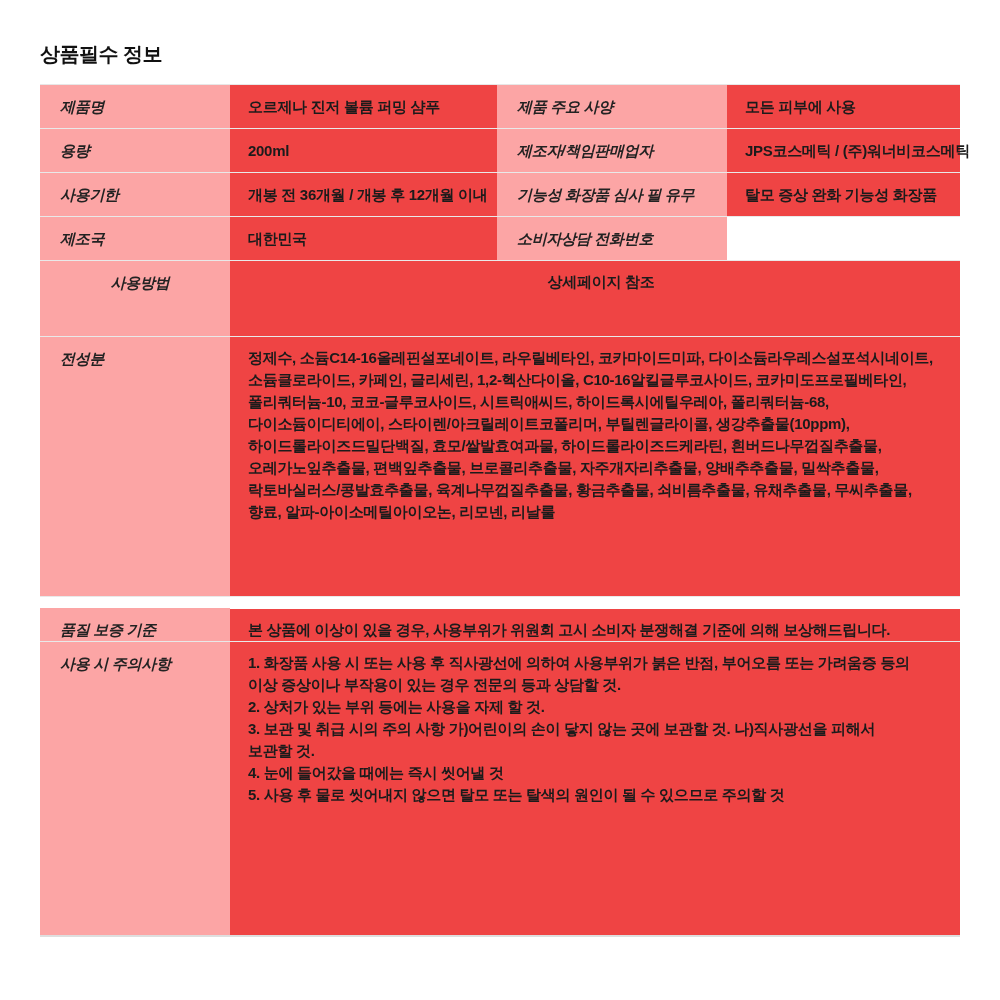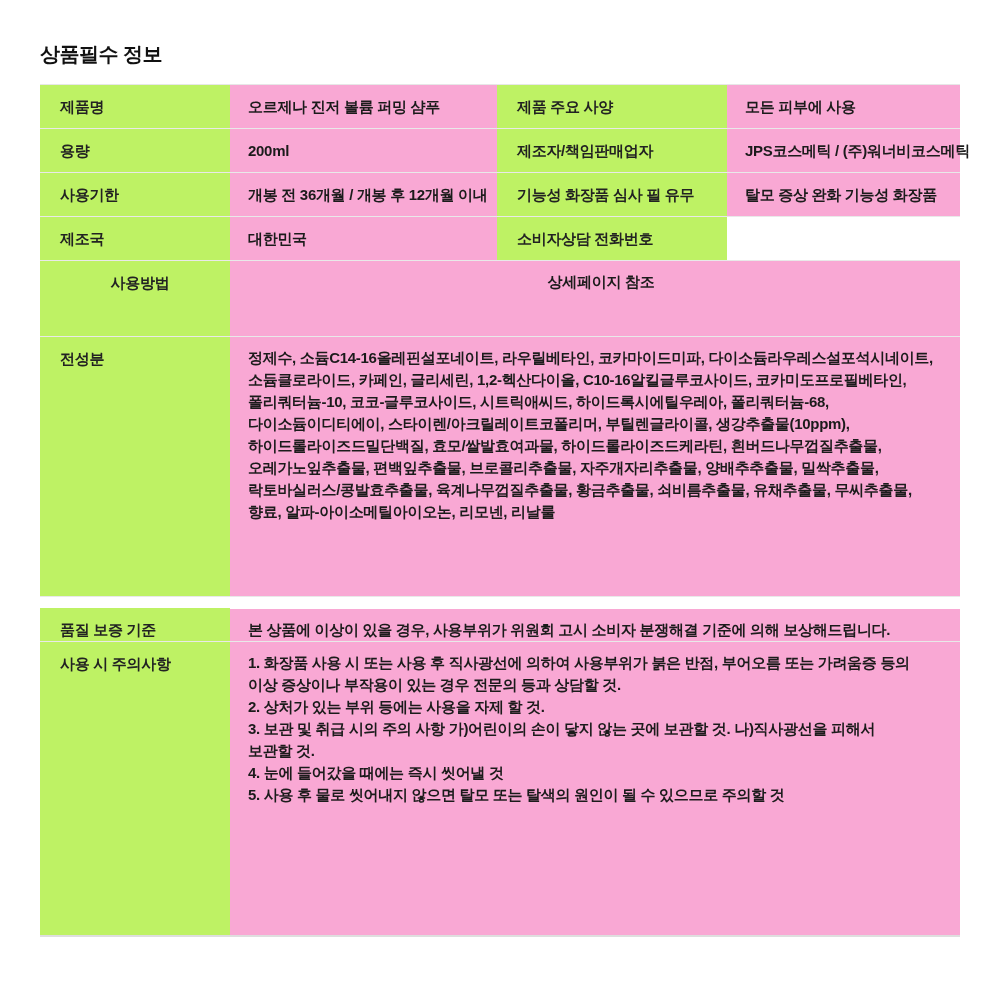--- a/index.html
+++ b/index.html
@@ -33,28 +33,29 @@
   }
   .row:last-child { border-bottom: none; }
 
   .cell {
     font-size: 15px;
     font-weight: 700;
     letter-spacing: -0.3px;
     line-height: 22px;
   }
   .label-cell {
-    background: #bef264;
+    background: #fca5a5;
     color: #222222;
     flex: 0 0 auto;
     padding-left: 20px;
     padding-right: 10px;
+    font-style: italic;
   }
   .value-cell {
-    background: #f9a8d4;
+    background: #ef4444;
     color: #1b1b1b;
     padding-left: 18px;
     padding-right: 6px;
   }
 
   
   .grid-row { min-height: 44px; }
   .grid-row .cell { display: flex; align-items: center; }
   .col-l1 { width: 190px; }
   .col-v1 { width: 267px; }

